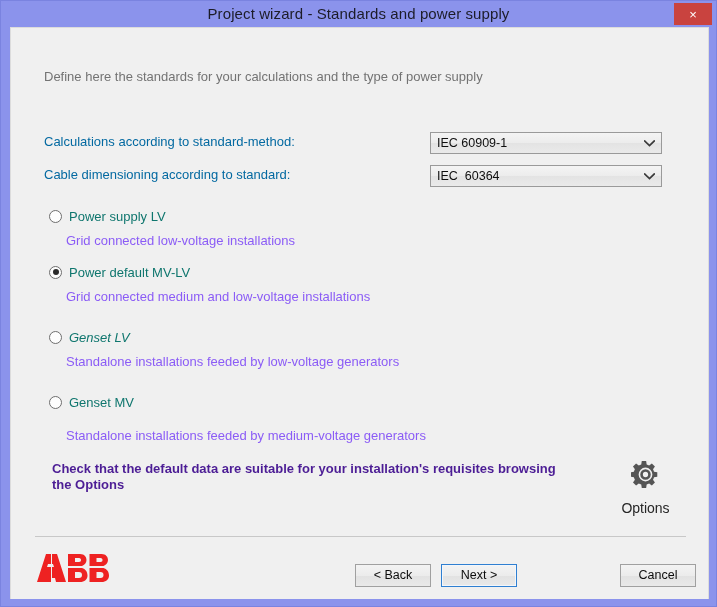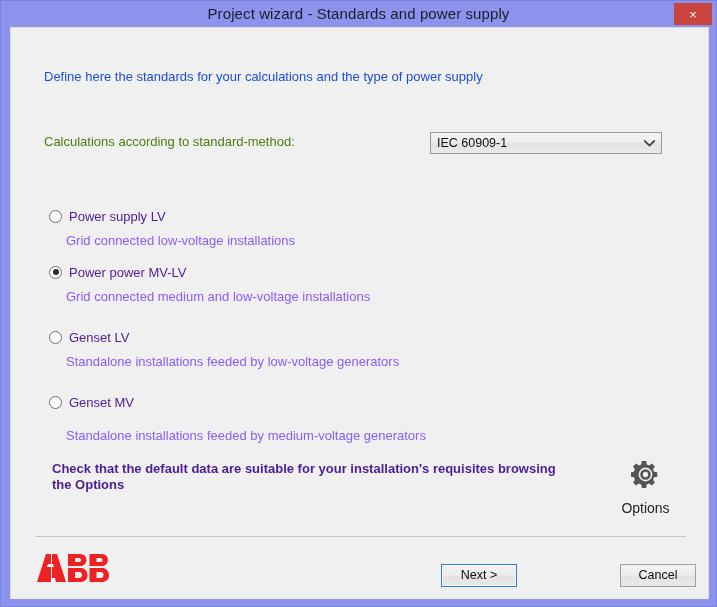--- a/index.html
+++ b/index.html
@@ -76,40 +76,40 @@
     border: 1px solid #dcdcdc;
     border-bottom: none;
   }
 
   
   #intro-text {
     position: absolute;
     left: 33px;
     top: 41px;
     font-size: 13px;
-    color: #1d4ed8;
+    color: #737373;
     white-space: nowrap;
   }
 
   
   .form-row {
     position: absolute;
     left: 33px;
     width: 640px;
     height: 22px;
   }
   #row-standard-method { top: 104px; }
   #row-cable-standard  { top: 137px; }
 
   .form-label {
     position: absolute;
     left: 0;
     top: 2px;
     font-size: 13px;
-    color: #4d7c0f;
+    color: #0369a1;
     white-space: nowrap;
   }
   .combo {
     position: absolute;
     left: 386px;
     top: 0;
     width: 232px;
     height: 22px;
     box-sizing: border-box;
     background: linear-gradient(to bottom, #f4f4f4 0%, #ececec 50%, #e3e3e3 51%, #eaeaea 100%);
@@ -175,29 +175,29 @@
     position: absolute;
     left: 2.5px;
     top: 2.5px;
     width: 6px;
     height: 6px;
     border-radius: 50%;
     background: #2b2b2b;
   }
   .radio-label {
     font-size: 13px;
-    color: #4c1d95;
+    color: #0f766e;
     white-space: nowrap;
   }
 
   #opt-0      { top: 179px; }
   #desc-0     { top: 205px; }
   #opt-1      { top: 235px; }
   #desc-1     { top: 261px; }
-  #opt-2      { top: 300px; }
+  #opt-2      { top: 300px; font-style: italic; }
   #desc-2     { top: 326px; }
   #opt-3      { top: 365px; }
   #desc-3     { top: 391px; margin-top: 9px; }
 
   
   #notice {
     position: absolute;
     left: 41px;
     top: 433px;
     width: 510px;
@@ -284,32 +284,43 @@
       <div class="combo">
         <span class="combo-value">IEC 60909-1</span>
         <span class="combo-arrow">
           <svg width="11" height="7" viewBox="0 0 11 7">
               <path d="M0.8 1 L5.5 5.6 L10.2 1" stroke="#3a3a3a" stroke-width="1.7" fill="none" stroke-linecap="square"></path>
             </svg>
         </span>
       </div>
     </div>
 
+    <div class="form-row" id="row-cable-standard">
+      <span class="form-label">Cable dimensioning according to standard:</span>
+      <div class="combo">
+        <span class="combo-value">IEC  60364</span>
+        <span class="combo-arrow">
+          <svg width="11" height="7" viewBox="0 0 11 7">
+              <path d="M0.8 1 L5.5 5.6 L10.2 1" stroke="#3a3a3a" stroke-width="1.7" fill="none" stroke-linecap="square"></path>
+            </svg>
+        </span>
+      </div>
+    </div>
 
     <div id="radio-group">
 
       <div class="radio-option" id="opt-0">
         <span class="radio-mark"></span>
         <span class="radio-label">Power supply LV</span>
       </div>
       <div class="radio-desc" id="desc-0">Grid connected low-voltage installations</div>
 
       <div class="radio-option checked" id="opt-1">
         <span class="radio-mark"></span>
-        <span class="radio-label">Power power MV-LV</span>
+        <span class="radio-label">Power default MV-LV</span>
       </div>
       <div class="radio-desc" id="desc-1">Grid connected medium and low-voltage installations</div>
 
       <div class="radio-option" id="opt-2">
         <span class="radio-mark"></span>
         <span class="radio-label">Genset LV</span>
       </div>
       <div class="radio-desc" id="desc-2">Standalone installations feeded by low-voltage generators</div>
 
       <div class="radio-option" id="opt-3">
@@ -343,17 +354,18 @@
 
           <path d="M64 2 L88 2 C97 2 101 8 101 14 C101 20 97 24 92 26 L64 26 Z M78 10 L78 18 L86 18 C89 18 90 16 90 14 C90 12 89 10 86 10 Z"></path>
           <path d="M64 30 L92 30 C99 32 103 38 103 45 C103 53 97 58 88 58 L64 58 Z M78 38 L78 50 L86 50 C90 50 92 48 92 44 C92 40 90 38 86 38 Z"></path>
 
           <path d="M107 2 L131 2 C140 2 144 8 144 14 C144 20 140 24 135 26 L107 26 Z M121 10 L121 18 L129 18 C132 18 133 16 133 14 C133 12 132 10 129 10 Z"></path>
           <path d="M107 30 L135 30 C142 32 146 38 146 45 C146 53 140 58 131 58 L107 58 Z M121 38 L121 50 L129 50 C133 50 135 48 135 44 C135 40 133 38 129 38 Z"></path>
         </g>
       </svg>
     </div>
 
+    <button class="dlg-button" id="btn-back">&lt; Back</button>
     <button class="dlg-button" id="btn-cancel">Cancel</button>
     <button class="dlg-button" id="btn-next">Next &gt;</button>
 
   </div>
 </div>
 
 </body></html>

